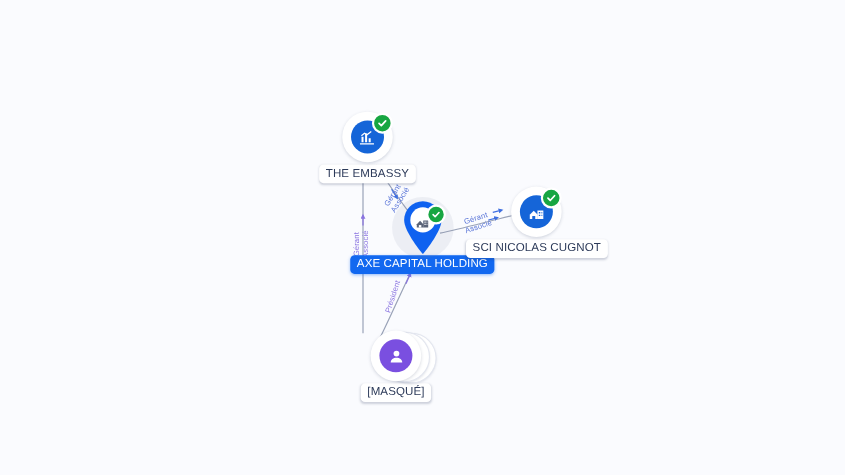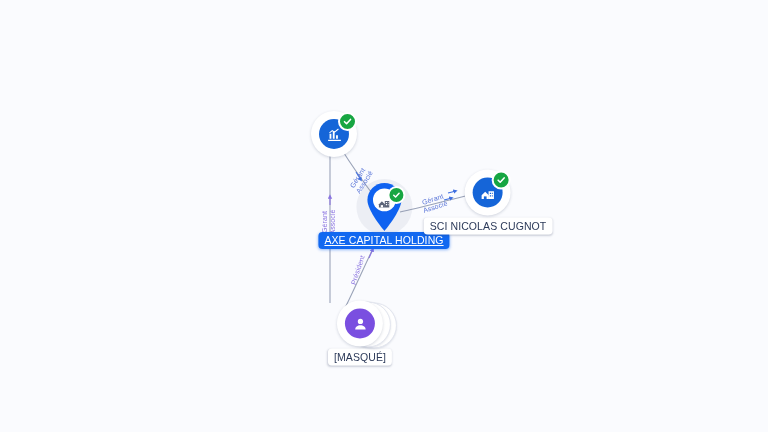--- a/index.html
+++ b/index.html
@@ -143,21 +143,20 @@
     font-size: 10.5px;
     line-height: 12px;
     letter-spacing: 0.1px;
     white-space: nowrap;
     box-shadow: 0 1px 2px rgba(40,55,90,0.22);
   }
   .node-label.selected {
     background: #1268f0;
     color: #ffffff;
     box-shadow: 0 1px 3px rgba(18,104,240,0.45);
-    text-decoration: underline;
   }
   .label-offset-right {
     margin-top: 2px;
   }
 
   
   .edge-label {
     position: absolute;
     font-size: 7px;
     line-height: 7.6px;
@@ -235,20 +234,21 @@
           <path d="M3 21h18v-1.6H3V21zM5 11h2.6v7H5v-7zm4.6-4h2.6v11H9.6V7zm4.6 6h2.6v5h-2.6v-5z"></path>
           <path d="M4.4 9.2l4.4-3.6 3.2 2 5.1-3.9.9 1.2-5.9 4.5-3.2-2-3.6 3z"></path>
         </svg>
       </div>
       <div class="verified-badge">
         <svg width="9" height="9" viewBox="0 0 24 24" fill="none" stroke="#ffffff" stroke-width="4.2" stroke-linecap="round" stroke-linejoin="round">
           <path d="M4 12.5 L9.5 18 L20 6.5"></path>
         </svg>
       </div>
     </div>
+    <div class="node-label">THE EMBASSY</div>
   </div>
 
   <div class="node" style="left:384px; top:214px;">
     <div class="pin-wrap">
       <div class="pin-aura"></div>
       <svg class="pin-svg" width="42" height="54" viewBox="0 0 42 54">
         <path d="M21 3 C11.6 3 4 10.6 4 20 C4 31 21 51 21 51 C21 51 38 31 38 20 C38 10.6 30.4 3 21 3 Z" fill="#0f62f0"></path>
         <circle cx="21" cy="20" r="11.4" fill="#ffffff"></circle>
       </svg>
       <div class="pin-icon">

